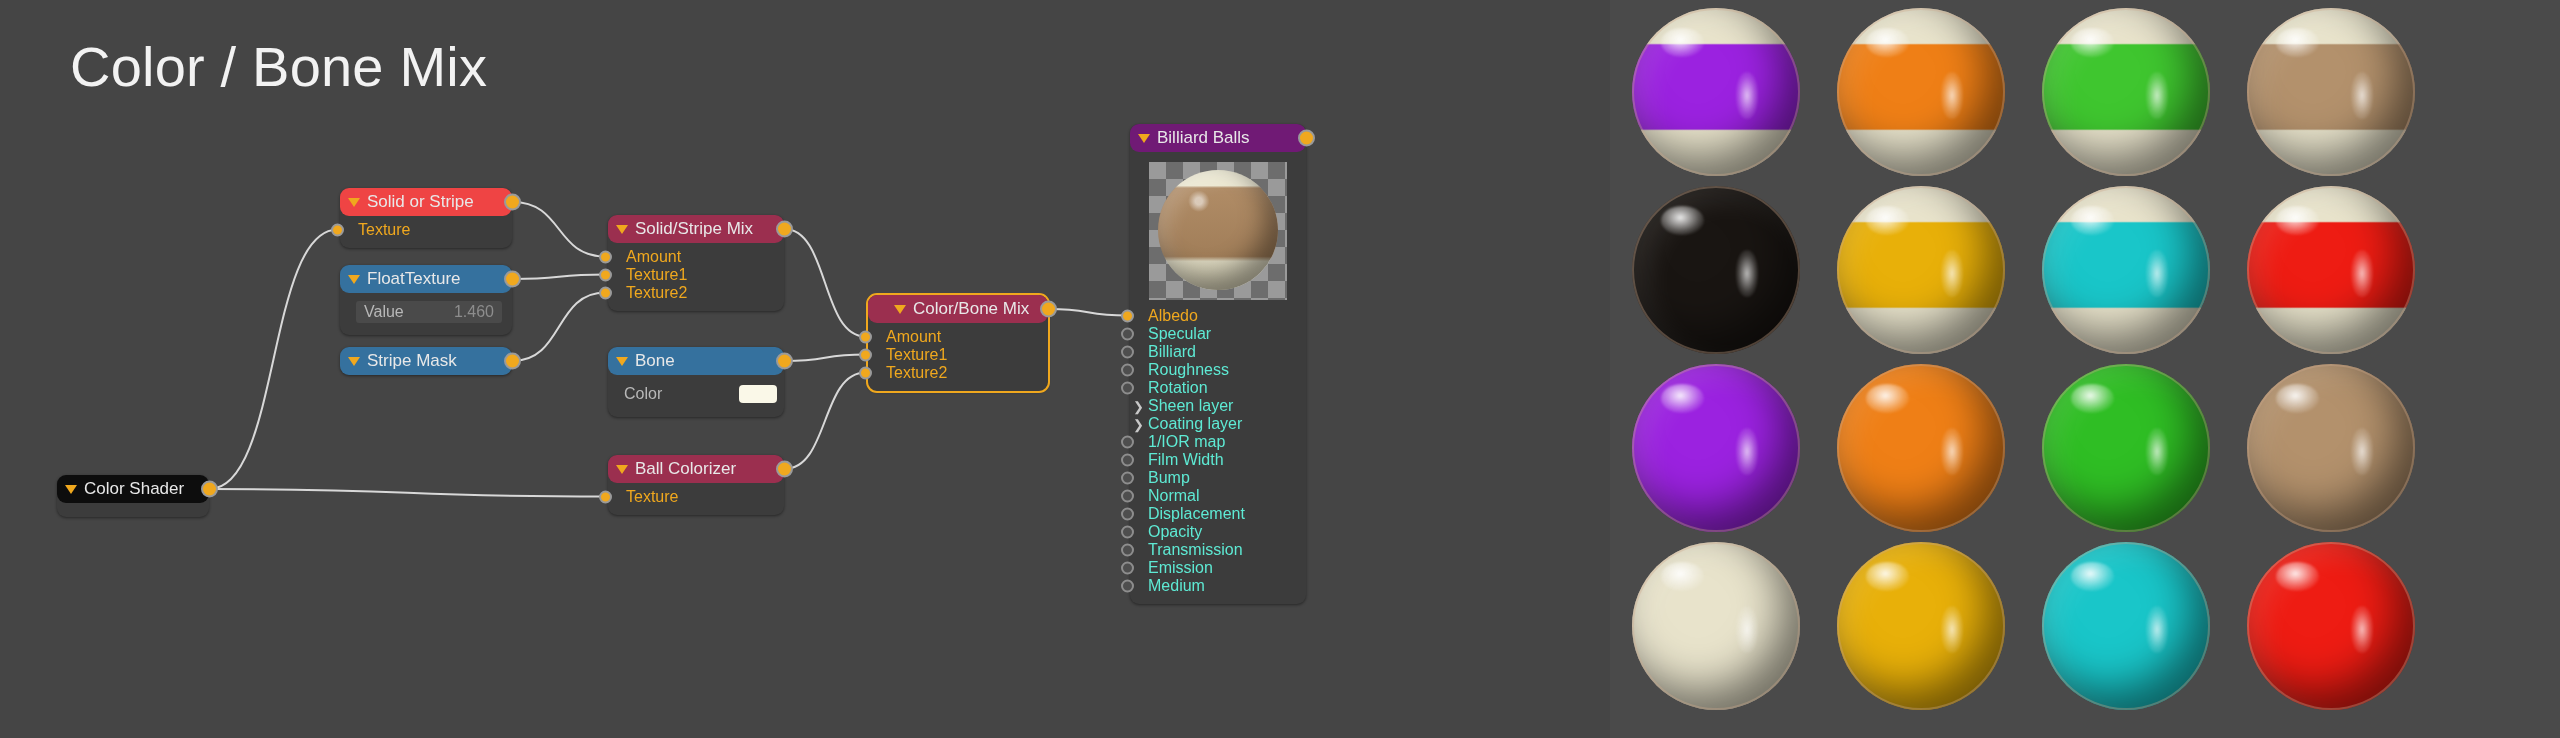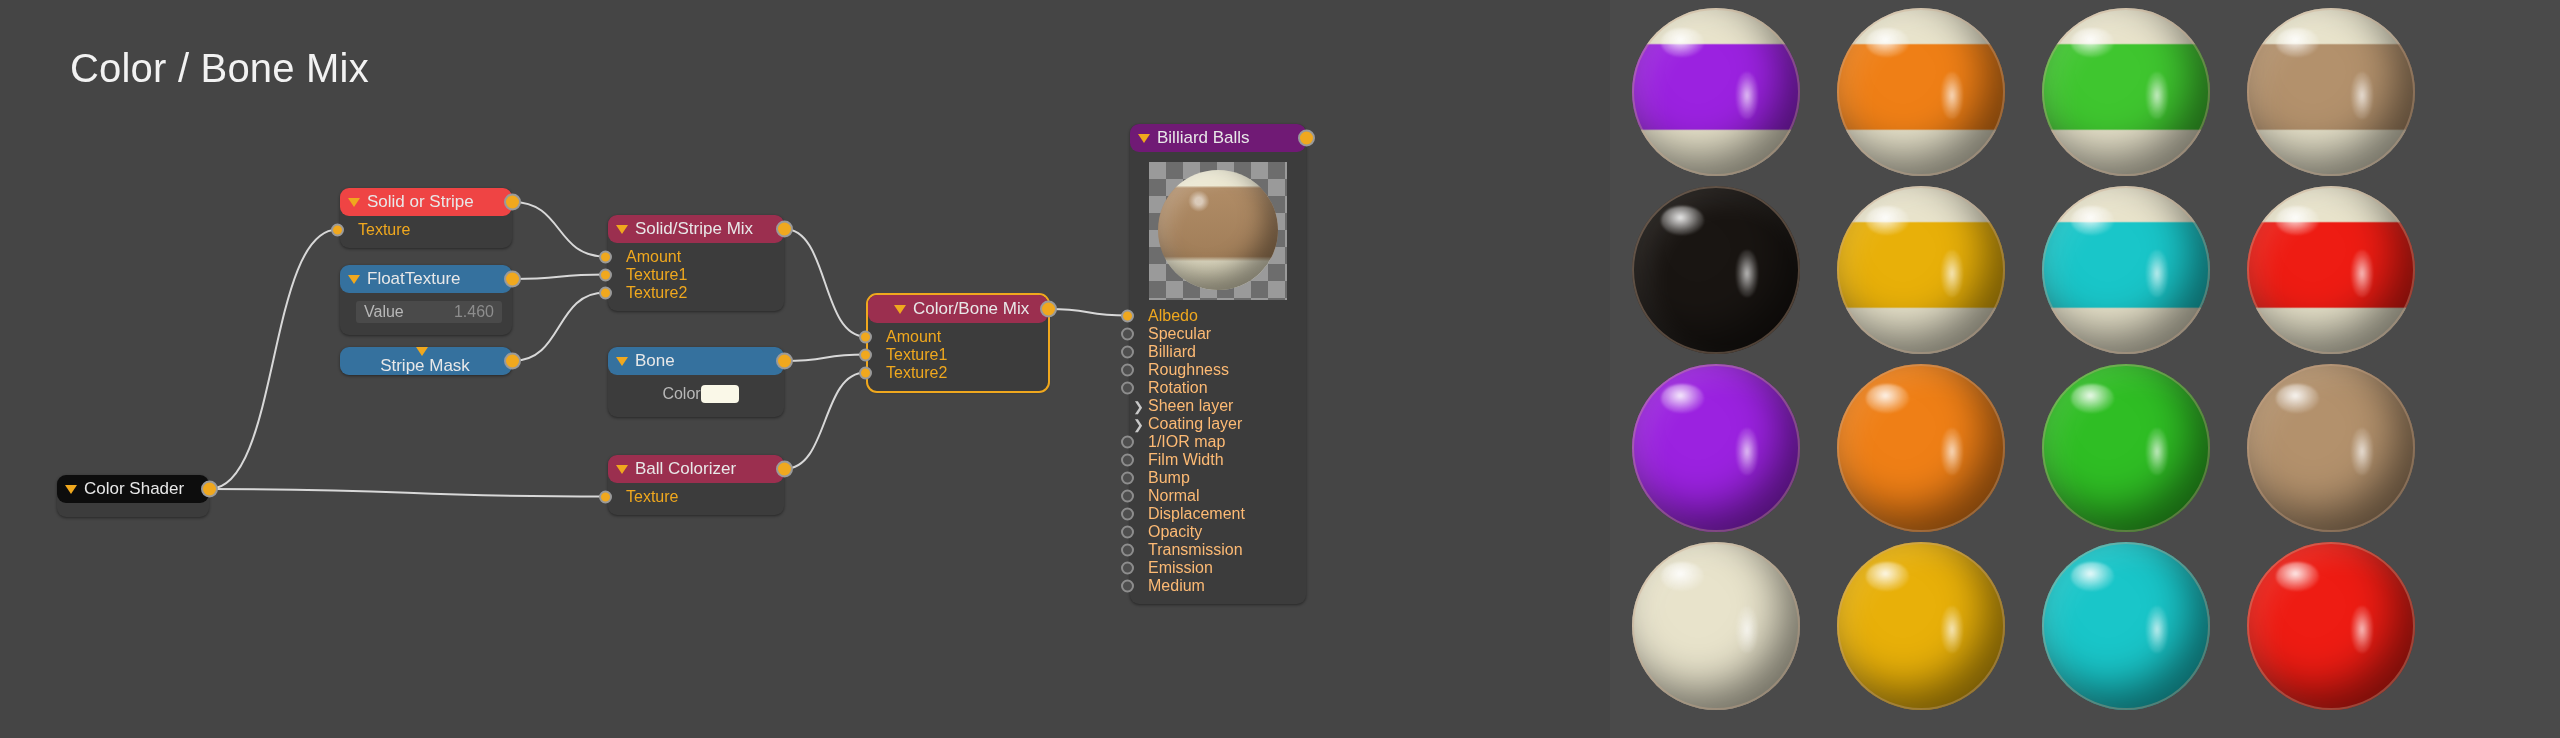--- a/index.html
+++ b/index.html
@@ -6,22 +6,22 @@
   html, body { width: 2560px; height: 738px; overflow: hidden; }
   body {
     background: #454545;
     font-family: "Liberation Sans", sans-serif;
     position: relative;
   }
 
   
   #page-title {
     position: absolute;
-    left: 70px; top: 46px;
-    font-size: 40px;
+    left: 70px; top: 34px;
+    font-size: 56px;
     font-weight: 300;
     color: #f2f2f2;
     letter-spacing: 0.2px;
     white-space: nowrap;
   }
 
   
   #graph {
     position: absolute;
     left: 0; top: 0;
@@ -99,21 +99,21 @@
     width: 13px; height: 13px;
     border-radius: 50%;
     background: #f0a81e;
     border: 2px solid #9a9a9a;
   }
   .row .pin.empty {
     background: #4e4e4e;
     border: 2px solid #8d8d8d;
   }
   .row .lbl { color: #f0a81e; white-space: nowrap; }
-  .row .lbl.grey { color: #fdba74; }
+  .row .lbl.grey { color: #5eead4; }
   .row .chev {
     position: absolute;
     left: 3px; top: 50%;
     transform: translateY(-50%);
     color: #c8c8c8;
     font-size: 13px;
     line-height: 1;
   }
 
   
@@ -129,21 +129,21 @@
     font-size: 16px;
     color: #b8b8b8;
   }
   .vrow .vval { color: #8d8d8d; }
 
   .swrow {
     margin: 3px 7px 3px 16px;
     height: 22px;
     display: flex;
     align-items: center;
-    justify-content: center;
+    justify-content: space-between;
     font-size: 16px;
     color: #b8b8b8;
   }
   .swatch {
     width: 38px; height: 18px;
     border-radius: 4px;
     background: #faf8e8;
   }
 
   
@@ -269,21 +269,21 @@
         <span class="port out"></span>
       </div>
       <div class="nbody">
         <div class="vrow">
           <span>Value</span>
           <span class="vval">1.460</span>
         </div>
       </div>
     </div>
     <div class="node" style="left: 340px; top: 347px; width: 172px;">
-      <div class="nhead" style="background: rgb(53, 113, 158); flex-direction: column;">
+      <div class="nhead" style="background: rgb(53, 113, 158);">
         <span class="tri"></span>
         <span class="ntitle">Stripe Mask</span>
         <span class="port out"></span>
       </div>
     </div>
     <div class="node" style="left: 608px; top: 215px; width: 176px;">
       <div class="nhead" style="background: rgb(155, 47, 79);">
         <span class="tri"></span>
         <span class="ntitle">Solid/Stripe Mix</span>
         <span class="port out"></span>

